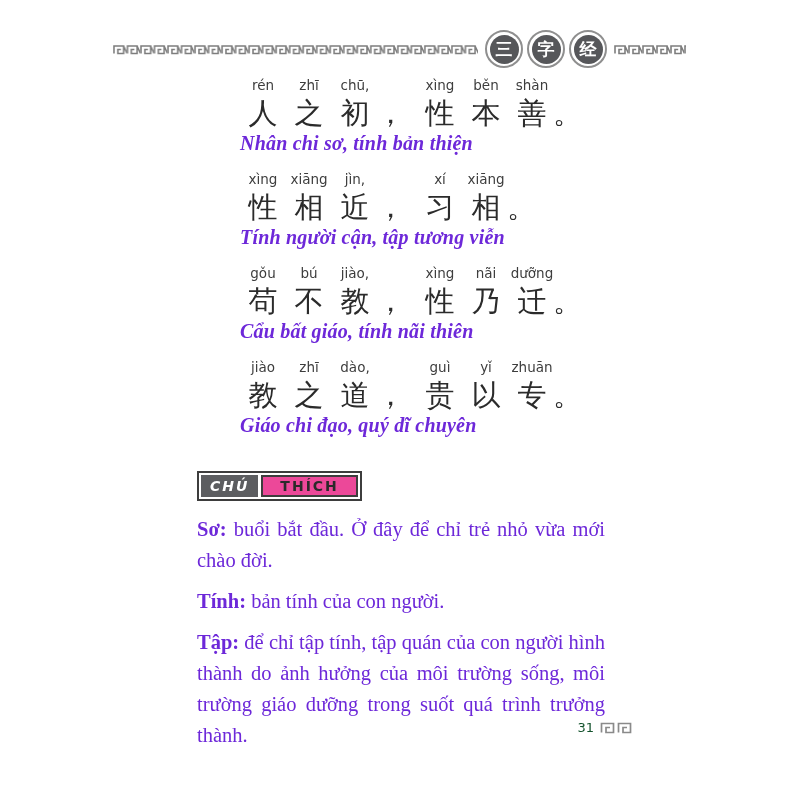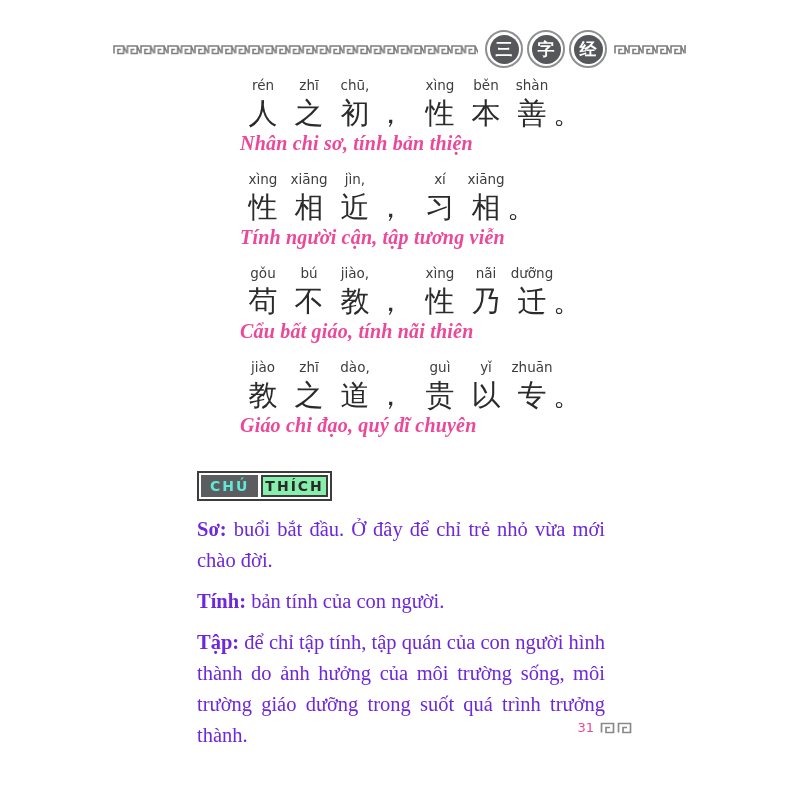--- a/index.html
+++ b/index.html
@@ -22,35 +22,35 @@
   .verses{position:absolute;top:76px;left:240px;}
   .verse{height:94px;}
   .vrow{display:flex;align-items:flex-end;}
   .cell{width:46px;display:flex;flex-direction:column;align-items:center;}
   .cell.punct{width:25px;}
   .py{font-family:"DejaVu Sans",sans-serif;font-size:13.5px;color:#3d3d3d;
     height:19px;line-height:19px;white-space:nowrap;text-align:center;}
   .zh{font-family:"DejaVu Serif",serif;font-size:29px;line-height:36px;color:#2b2b2b;}
   .ggap{width:14px;}
   .viet{margin-top:1px;font-family:"Liberation Serif","DejaVu Serif",serif;
-    font-style:italic;font-weight:bold;font-size:20px;color:#ec4899;letter-spacing:.2px;}
+    font-style:italic;font-weight:bold;font-size:20px;color:#6d28d9;letter-spacing:.2px;}
   
   .notes{position:absolute;top:471px;left:197px;width:408px;}
   .note-header{display:inline-flex;align-items:stretch;border:2px solid #3d3d3d;
     background:#fff;padding:2px;gap:3px;}
   .nh-seg{font-family:"DejaVu Sans",sans-serif;font-weight:bold;font-size:14px;
     letter-spacing:2px;padding:4px 9px;line-height:1;display:flex;align-items:center;}
-  .nh-left{background:#5c5d60;color:#5eead4;}
-  .nh-right{background:#86efac;color:#2a2a2a;border:2px solid #3d3d3d;padding:2px 2px;}
+  .nh-left{background:#5c5d60;color:#ffffff;font-style:italic;}
+  .nh-right{background:#ec4899;color:#2a2a2a;border:2px solid #3d3d3d;padding:2px 17px;}
   .note-p{margin:0 0 10px 0;font-size:20.5px;line-height:31px;text-align:justify;color:#6d28d9;}
   .note-p:first-of-type{margin-top:13px;}
   .note-term{font-weight:bold;font-style:normal;}
   
   .footer{position:absolute;top:720px;right:158px;display:flex;align-items:center;gap:6px;
-    font-family:"DejaVu Sans",sans-serif;font-size:13px;color:#ec4899;}
+    font-family:"DejaVu Sans",sans-serif;font-size:13px;color:#14532d;}
   .orn{display:flex;gap:2px;}
 </style>
 </head>
 <body>
 
 <div class="page">
 
   <div class="header">
     <svg class="meander-left" viewBox="0 0 378 13" preserveAspectRatio="none">
       <defs>

